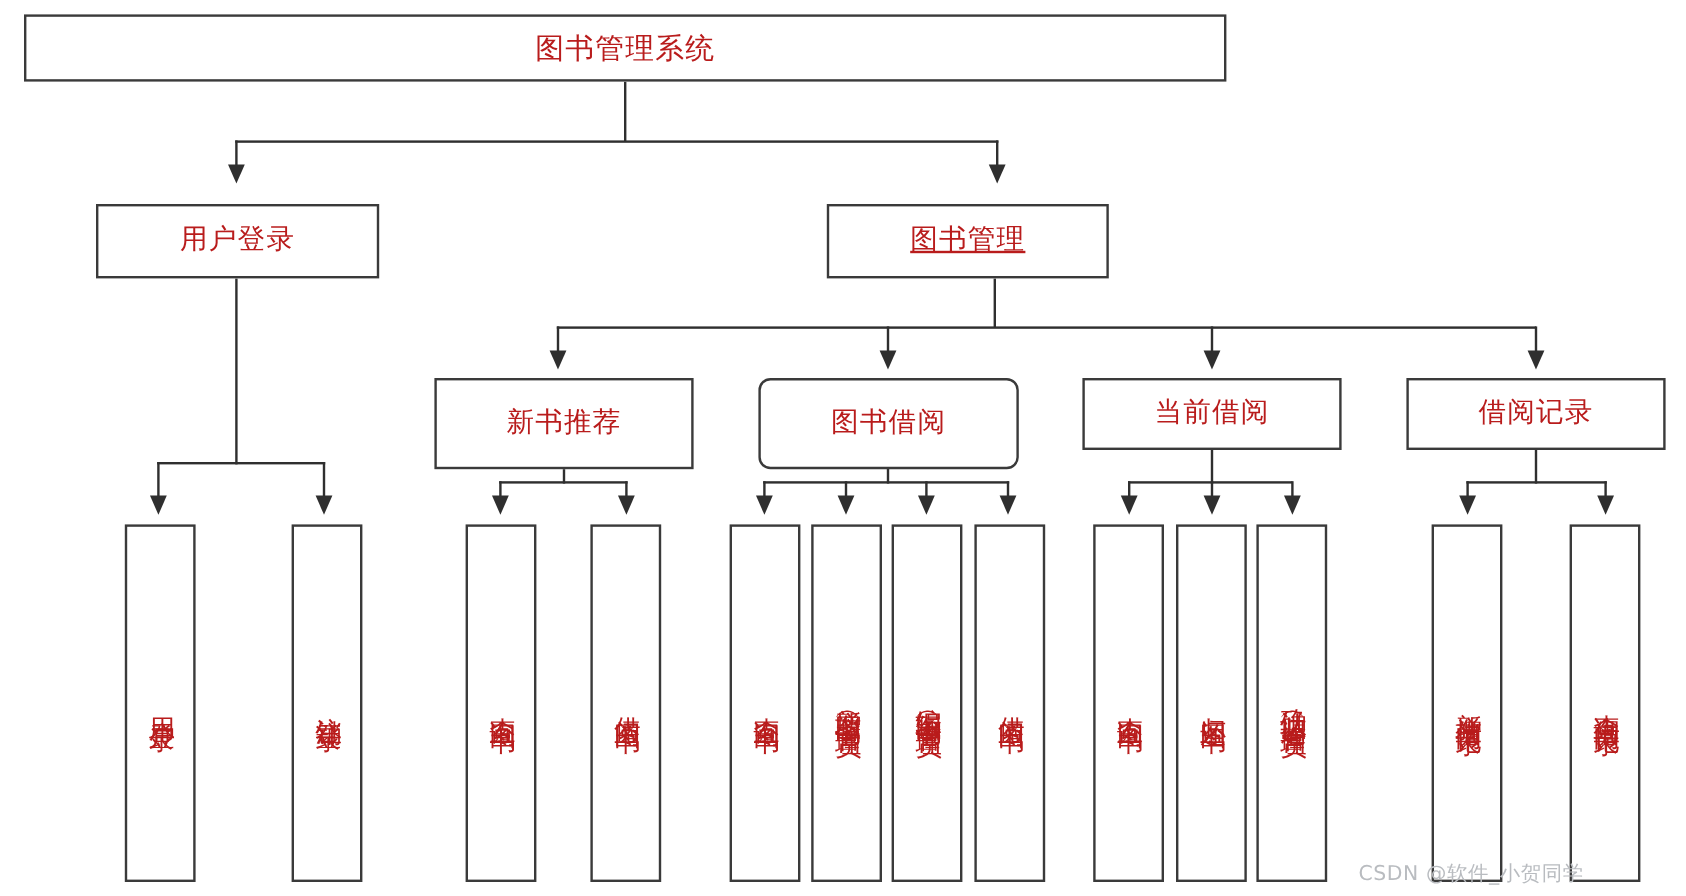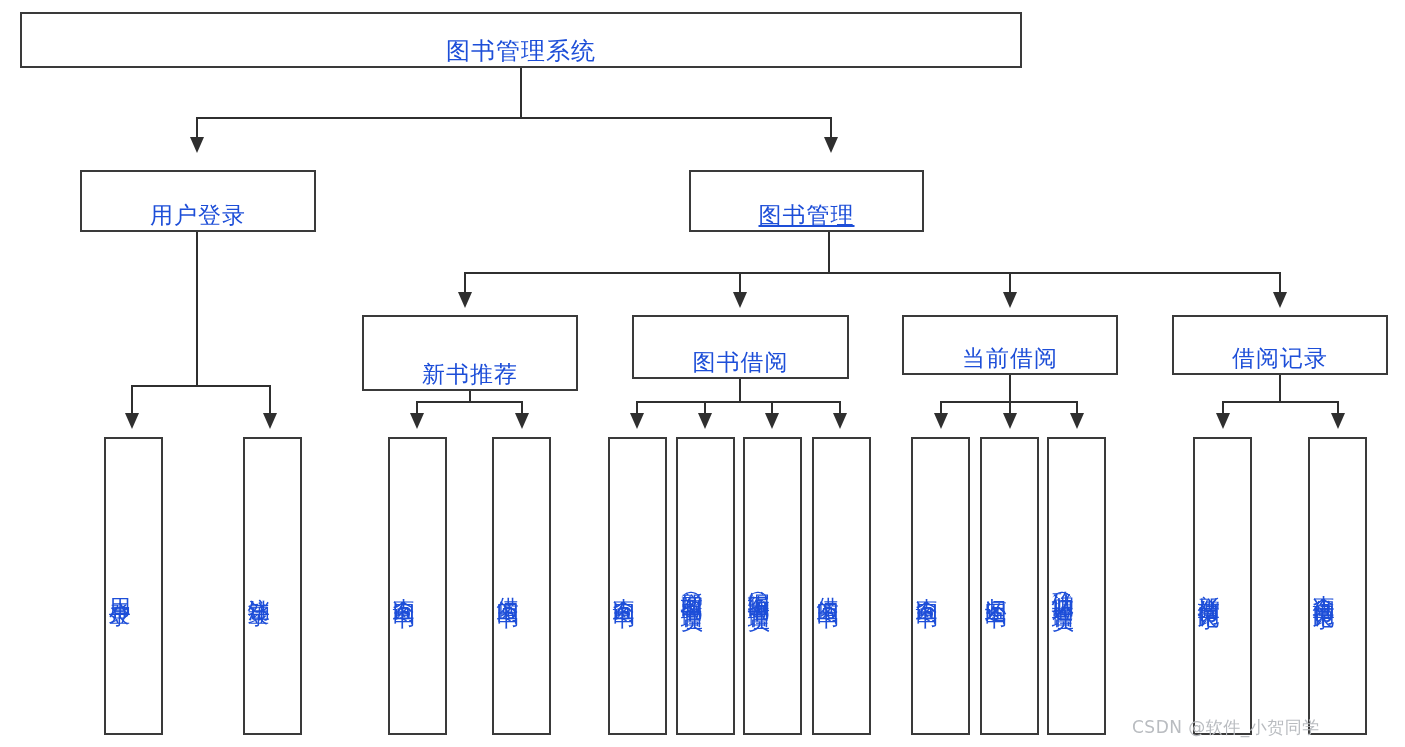--- a/index.html
+++ b/index.html
@@ -16,24 +16,24 @@
     background:#ffffff;
     overflow:hidden;
   }
   
   .node{
     position:absolute;
     box-sizing:border-box;
     border:2.4px solid #3a3a3a;
     background:#ffffff;
     display:flex;
-    align-items:flex-end;
+    align-items:center;
     justify-content:center;
     text-align:center;
-    color:#1d4ed8;
+    color:#b91c1c;
     z-index:3;
   }
   .node.horiz{
     font-size:23px;
     letter-spacing:1px;
     line-height:1.2;
   }
   .node.root{ font-size:24px; }
   
   .node.vert{
@@ -122,21 +122,21 @@
   <div class="vline" style="left:739px;top:272px;height:22px;"></div>
   <div class="arrow" style="left:733px;top:292px;"></div>
   <div class="vline" style="left:1009px;top:272px;height:22px;"></div>
   <div class="arrow" style="left:1003px;top:292px;"></div>
   <div class="vline" style="left:1279px;top:272px;height:22px;"></div>
   <div class="arrow" style="left:1273px;top:292px;"></div>
 
   <div class="node horiz" style="left:362px;top:315px;width:216px;height:76px;">
     <span>新书推荐</span>
   </div>
-  <div class="node horiz" style="left:632px;top:315px;width:217px;height:64px;">
+  <div class="node horiz" style="left:632px;top:315px;width:217px;height:76px;border-radius:10px;">
     <span>图书借阅</span>
   </div>
   <div class="node horiz" style="left:1172px;top:315px;width:216px;height:60px;">
     <span>借阅记录</span>
   </div>
   <div class="node horiz" style="left:902px;top:315px;width:216px;height:60px;">
     <span>当前借阅</span>
   </div>
 
   <div class="vline" style="left:469px;top:375px;height:28px;"></div>

